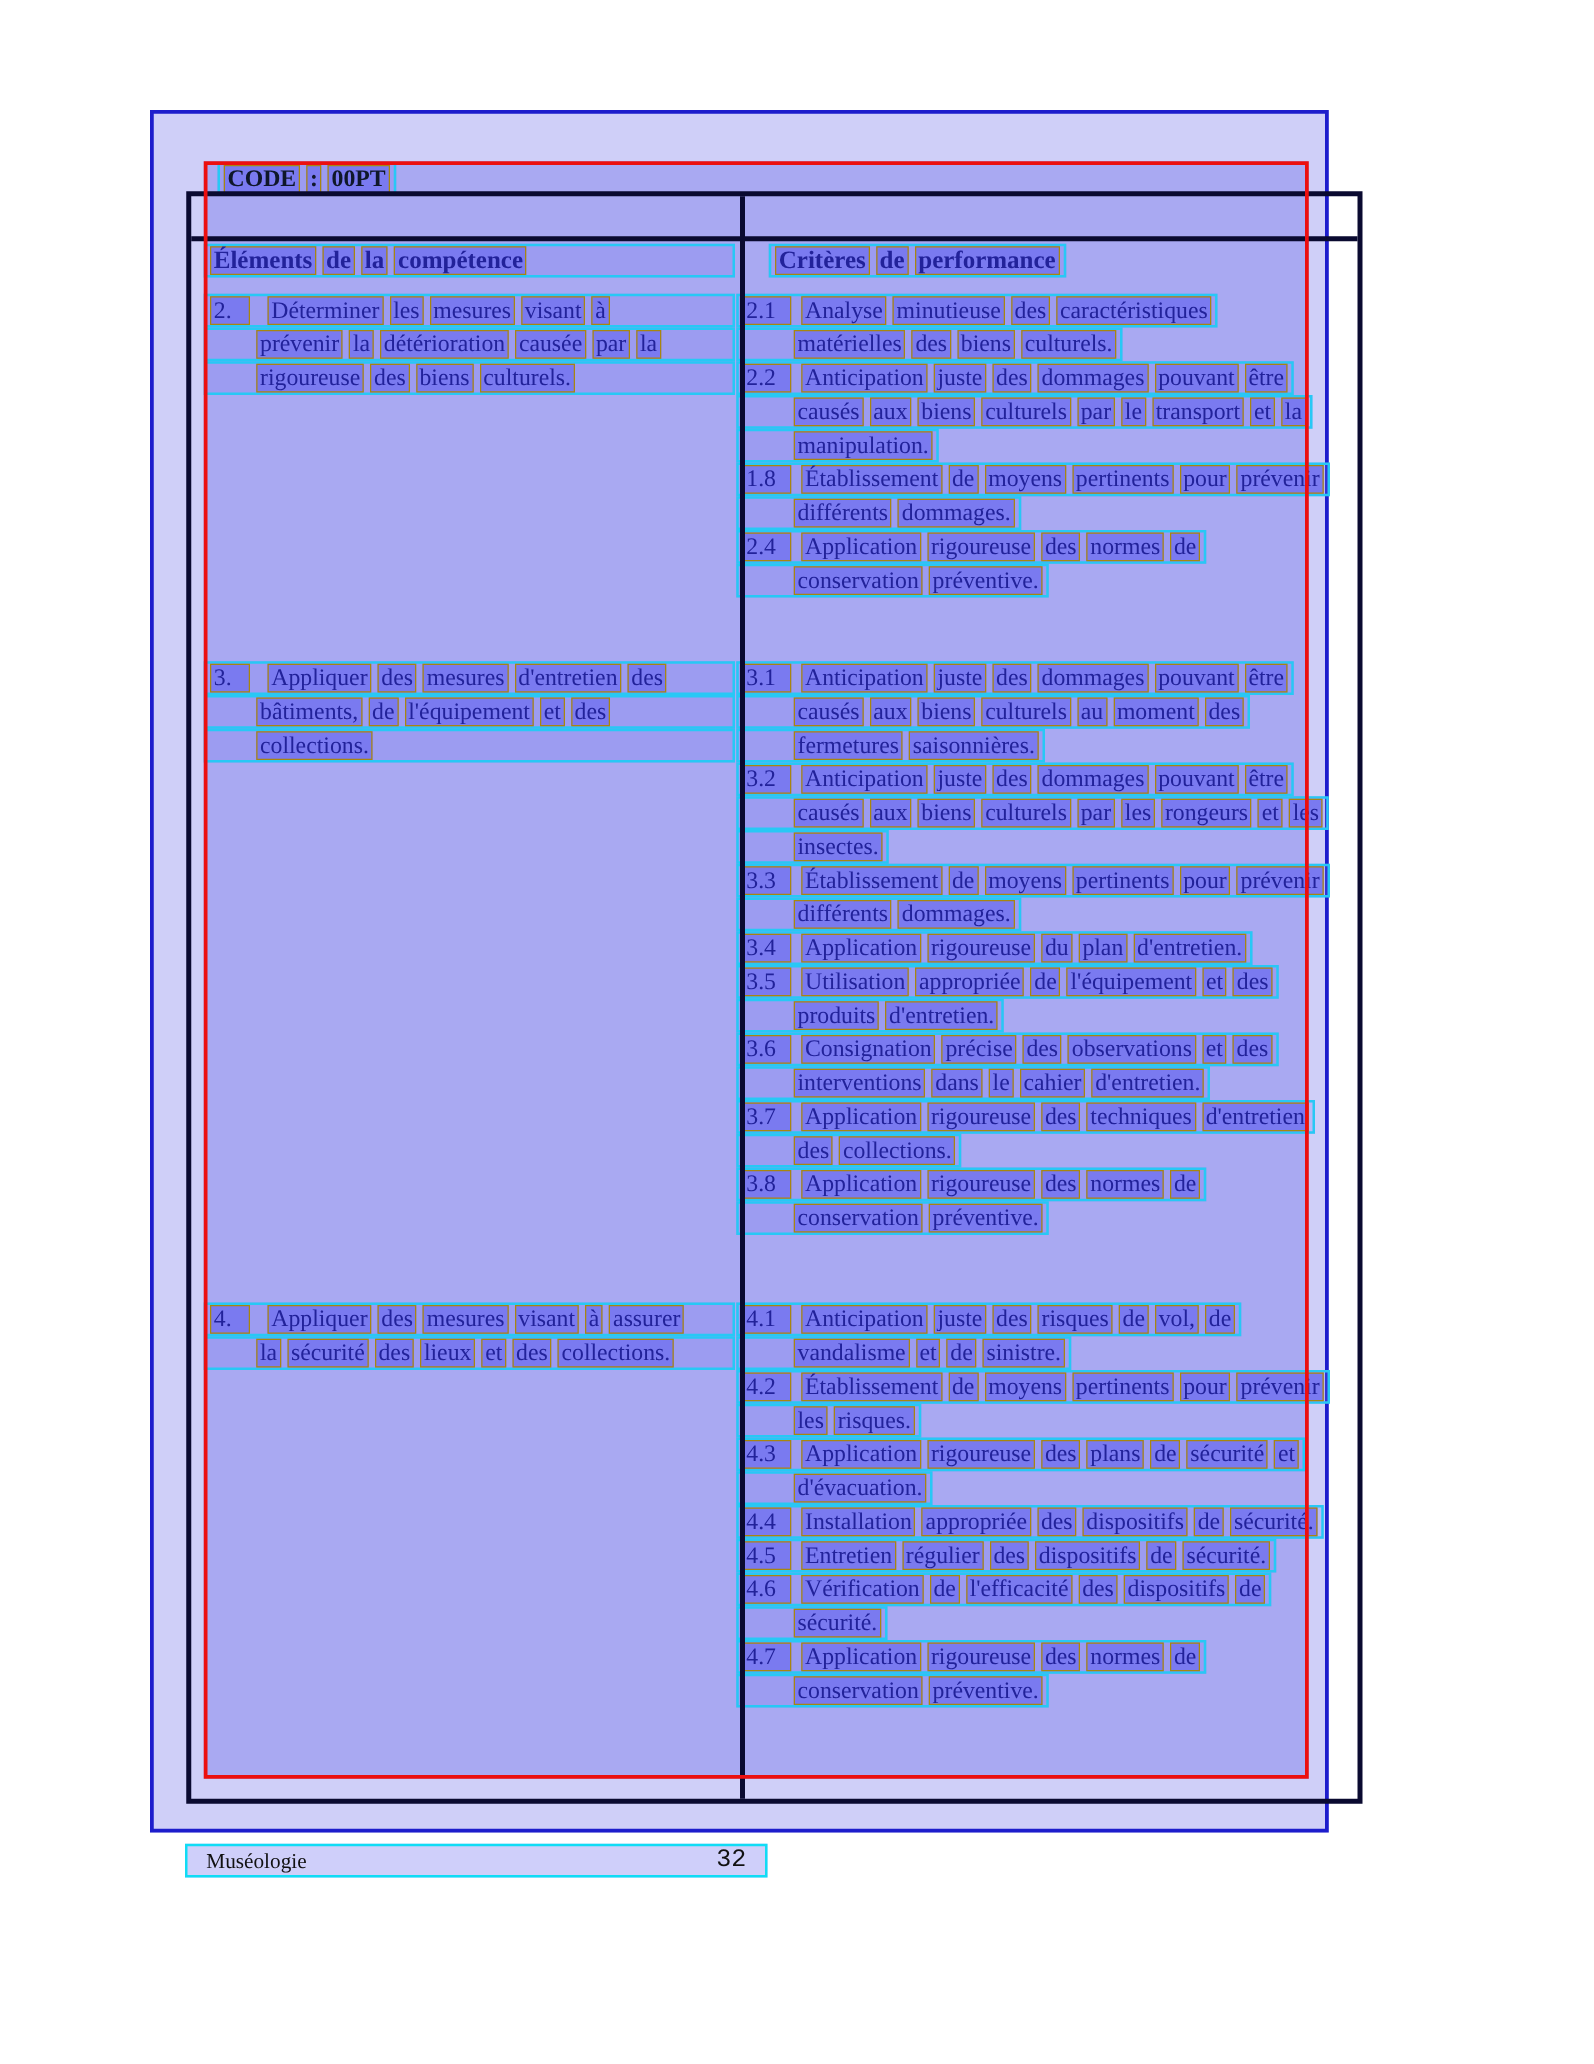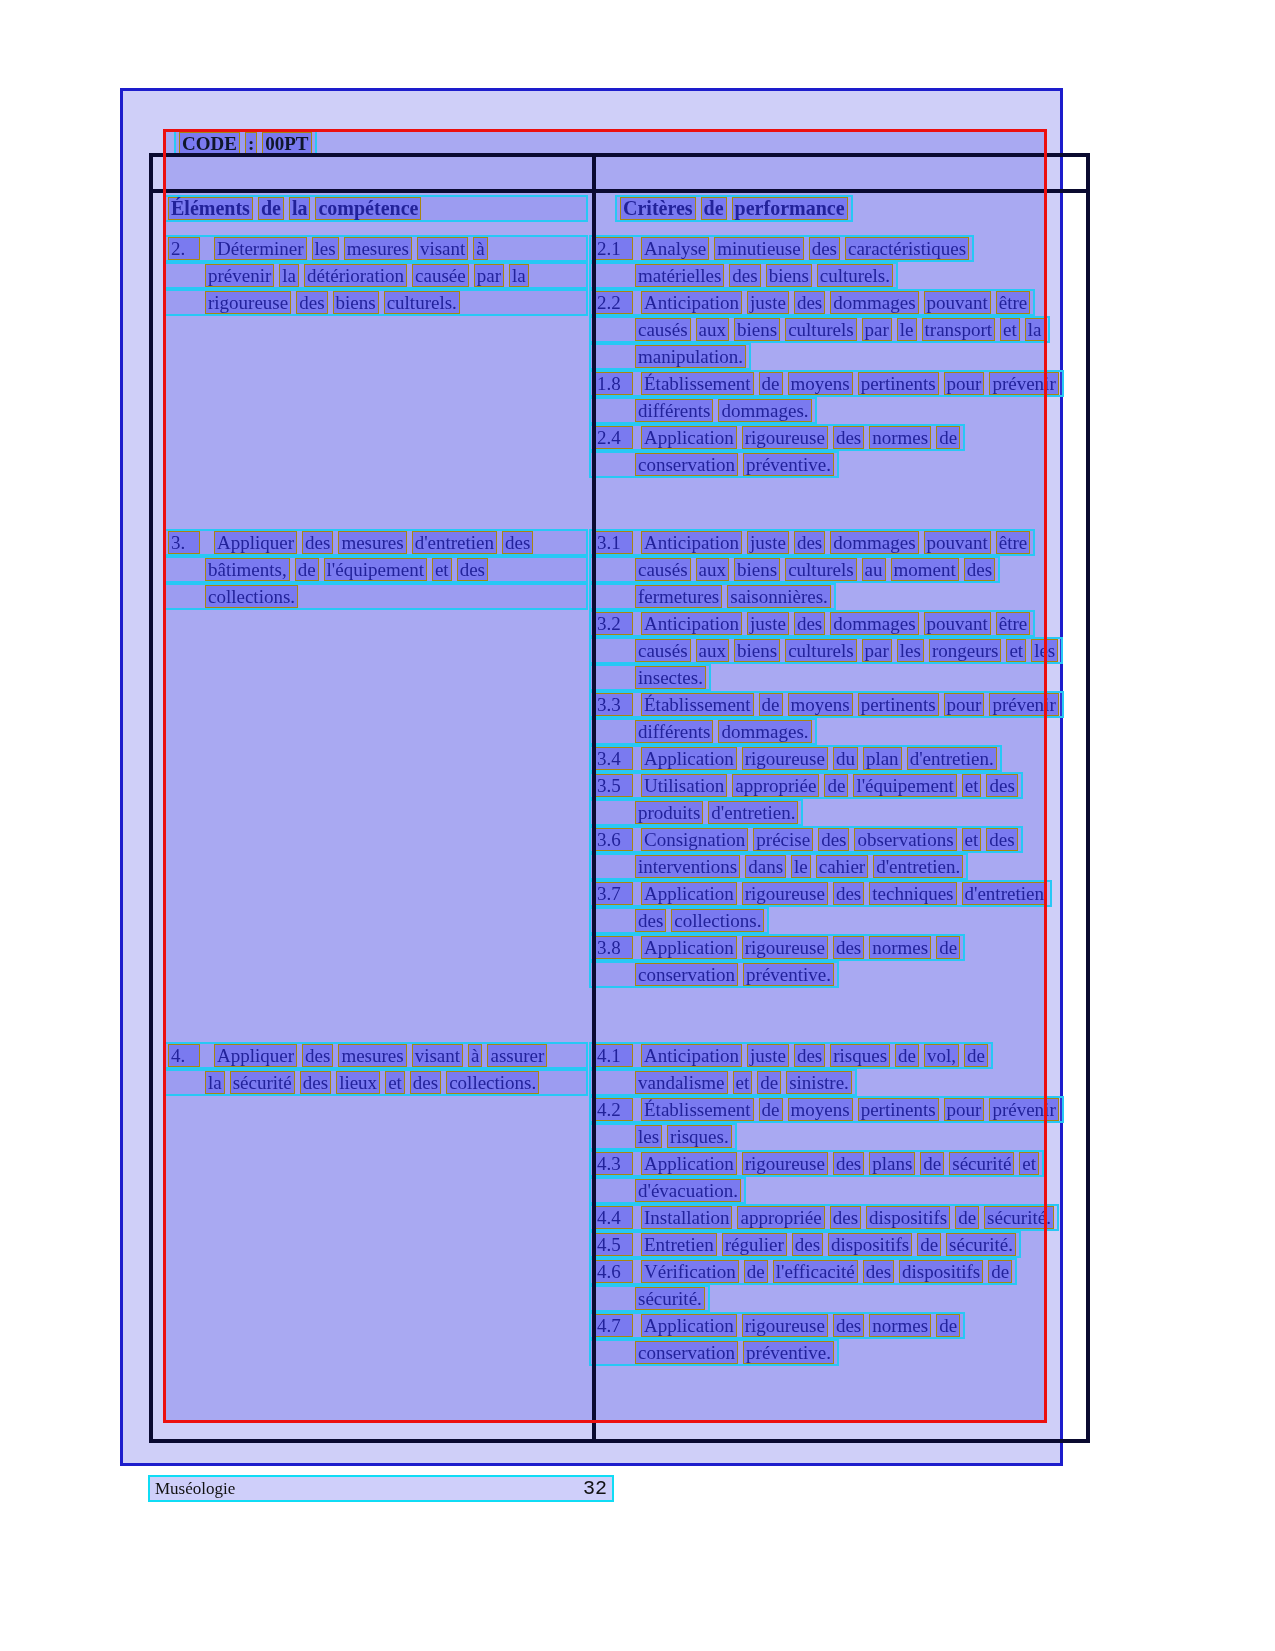--- a/index.html
+++ b/index.html
@@ -65,21 +65,21 @@
     position:absolute;left:174px;top:130px;height:26px;z-index:3;
     display:flex;align-items:center;box-sizing:border-box;
     border:2px solid #27c8f5;background:rgba(120,120,240,0.25);
     padding:0 3px;color:#0f172a;font-size:19px;font-weight:bold;width:max-content;
   }
   
   .footer-box{
     position:absolute;left:148px;top:1475px;width:466px;height:27px;
     border:2px solid #10dcf5;background:#cfcffa;box-sizing:border-box;
     display:flex;justify-content:space-between;align-items:center;
-    padding:0 5px;color:#111111;z-index:2;
+    padding:0 15px;color:#111111;z-index:2;
   }
   .footer-left{font-size:17px;}
   .footer-page{font-size:20px;font-family:Liberation Mono, monospace;}
 </style>
 </head>
 <body>
 
 <div class="outer-box"></div>
 <div class="red-wash"></div>
 

